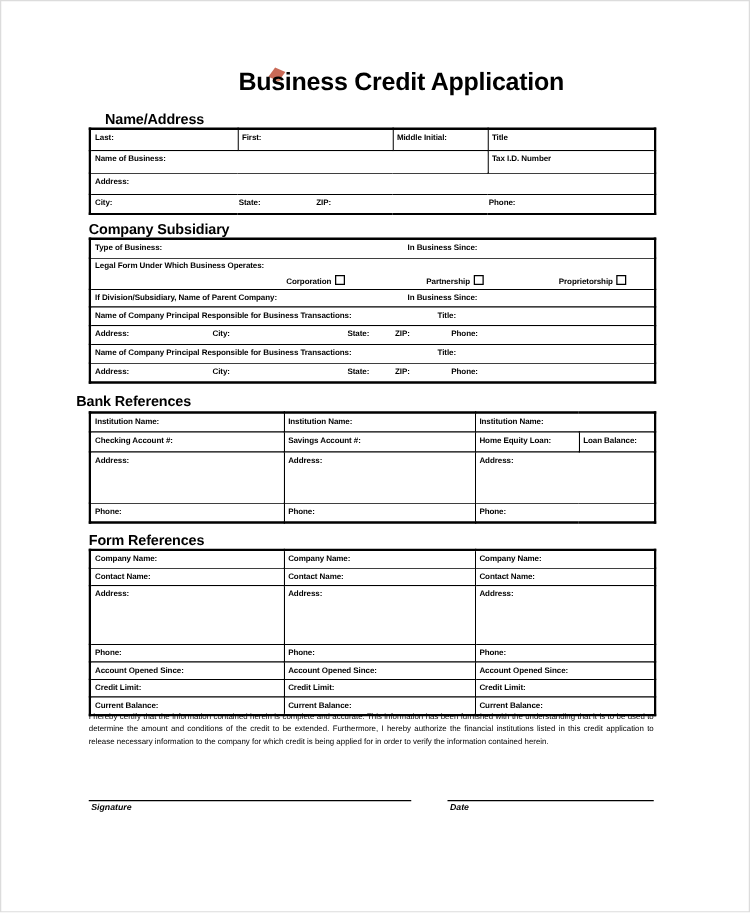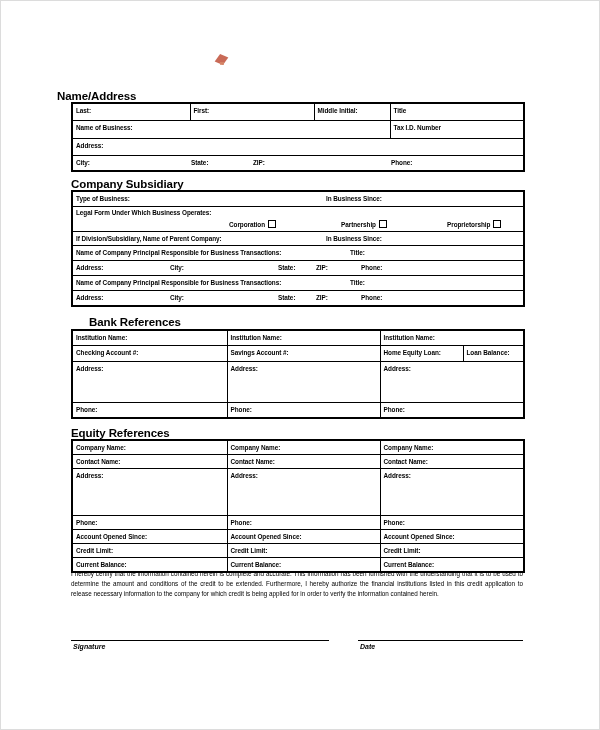--- a/index.html
+++ b/index.html
@@ -131,22 +131,25 @@
     color: #000;
   }
 </style>
 </head>
 <body>
 
 <div id="page">
 
   <div class="title-artifact"></div>
   <div class="title-artifact2"></div>
-
-  <div class="section-head" style="left:56px; top:89px;text-align:center;">Name/Address</div>
+  <div class="title-wrap">
+    <span class="doc-title">Business Credit Application</span>
+  </div>
+
+  <div class="section-head" style="left:83px; top:89px;text-align:center;">Name/Address</div>
 
   <table class="ftable" style="left:70px; top:101px; width:452px;">
     <colgroup>
       <col style="width:118px;">
       <col style="width:124px;">
       <col style="width:76px;">
       <col style="width:134px;">
     </colgroup>
     <tbody>
       <tr>
@@ -240,21 +243,21 @@
           <span class="lbl" style="left:3px;">Address:</span>
           <span class="lbl" style="left:97px;">City:</span>
           <span class="lbl" style="left:205px;">State:</span>
           <span class="lbl" style="left:243px;">ZIP:</span>
           <span class="lbl" style="left:288px;">Phone:</span>
         </td>
       </tr>
     </tbody>
   </table>
 
-  <div class="section-head" style="left:88px; top:315px;">Bank References</div>
+  <div class="section-head" style="left:60px; top:315px;">Bank References</div>
 
   <table class="ftable" style="left:70px; top:328px; width:452px;">
     <colgroup>
       <col style="width:155px;">
       <col style="width:153px;">
       <col style="width:83px;">
       <col style="width:61px;">
     </colgroup>
     <tbody>
       <tr>
@@ -300,21 +303,21 @@
         <td>
           <span class="lbl l1">Phone:</span>
         </td>
         <td colspan="2">
           <span class="lbl l1">Phone:</span>
         </td>
       </tr>
     </tbody>
   </table>
 
-  <div class="section-head" style="left:70px; top:426px;">Equity References</div>
+  <div class="section-head" style="left:70px; top:426px;">Form References</div>
 
   <table class="ftable" style="left:70px; top:438px; width:452px;">
     <colgroup>
       <col style="width:155px;">
       <col style="width:153px;">
       <col style="width:144px;">
     </colgroup>
     <tbody>
       <tr>
         <td style="height:13px;">

